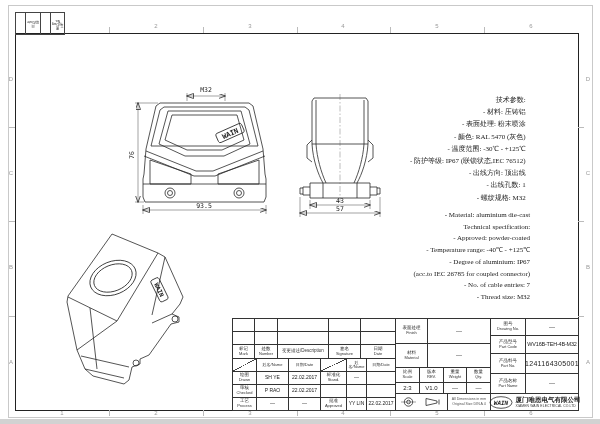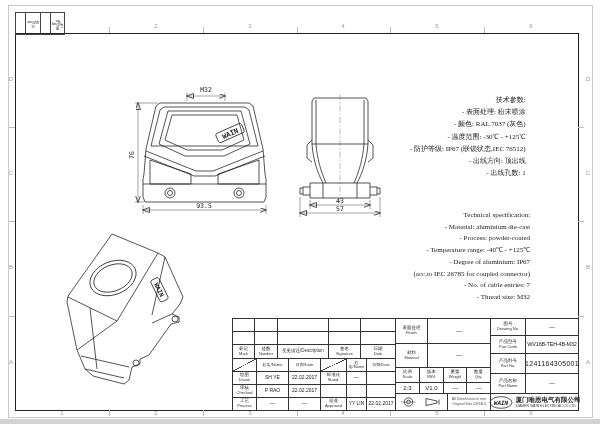--- a/index.html
+++ b/index.html
@@ -183,32 +183,34 @@
       <circle cx="81" cy="135" r="3"></circle>
     </g>
     <g transform="rotate(64 104 62)">
       <rect x="92" y="57" width="24" height="9" rx="2"></rect>
       <text x="104" y="64" font-size="6" font-weight="bold" text-anchor="middle">WAIN</text>
     </g>
   </svg>
 
   <div class="spec spec-cn" style="left:410px;top:94px">
     <div>技术参数:</div>
+    <div>- 材料: 压铸铝</div>
     <div>- 表面处理: 粉末喷涂</div>
-    <div>- 颜色: RAL 7037 (灰色)</div>
+    <div>- 颜色: RAL 5470 (灰色)</div>
     <div>- 温度范围: -30℃ - +125℃</div>
     <div>- 防护等级: IP67 (联锁状态,IEC 76512)</div>
     <div>- 出线方向: 顶出线</div>
     <div>- 出线孔数: 1</div>
+    <div>- 螺纹规格: M32</div>
   </div>
 
   <div class="spec spec-en" style="left:410px;top:210px">
+    <div>- Material: aluminium die-cast</div>
     <div>Technical specification:</div>
-    <div>- Material: aluminium die-cast</div>
-    <div>- Process: powder-coated</div>
+    <div>- Approved: powder-coated</div>
     <div>- Temperature range: -40℃ - +125℃</div>
     <div>- Degree of aluminium: IP67</div>
     <div>  (acc.to IEC 26785 for coupled connector)</div>
     <div>- No. of cable entries: 7</div>
     <div>- Thread size: M32</div>
   </div>
 
   <div class="tb">
 
     <div class="c" style="left:0;top:0;width:22px;height:13px"></div>

